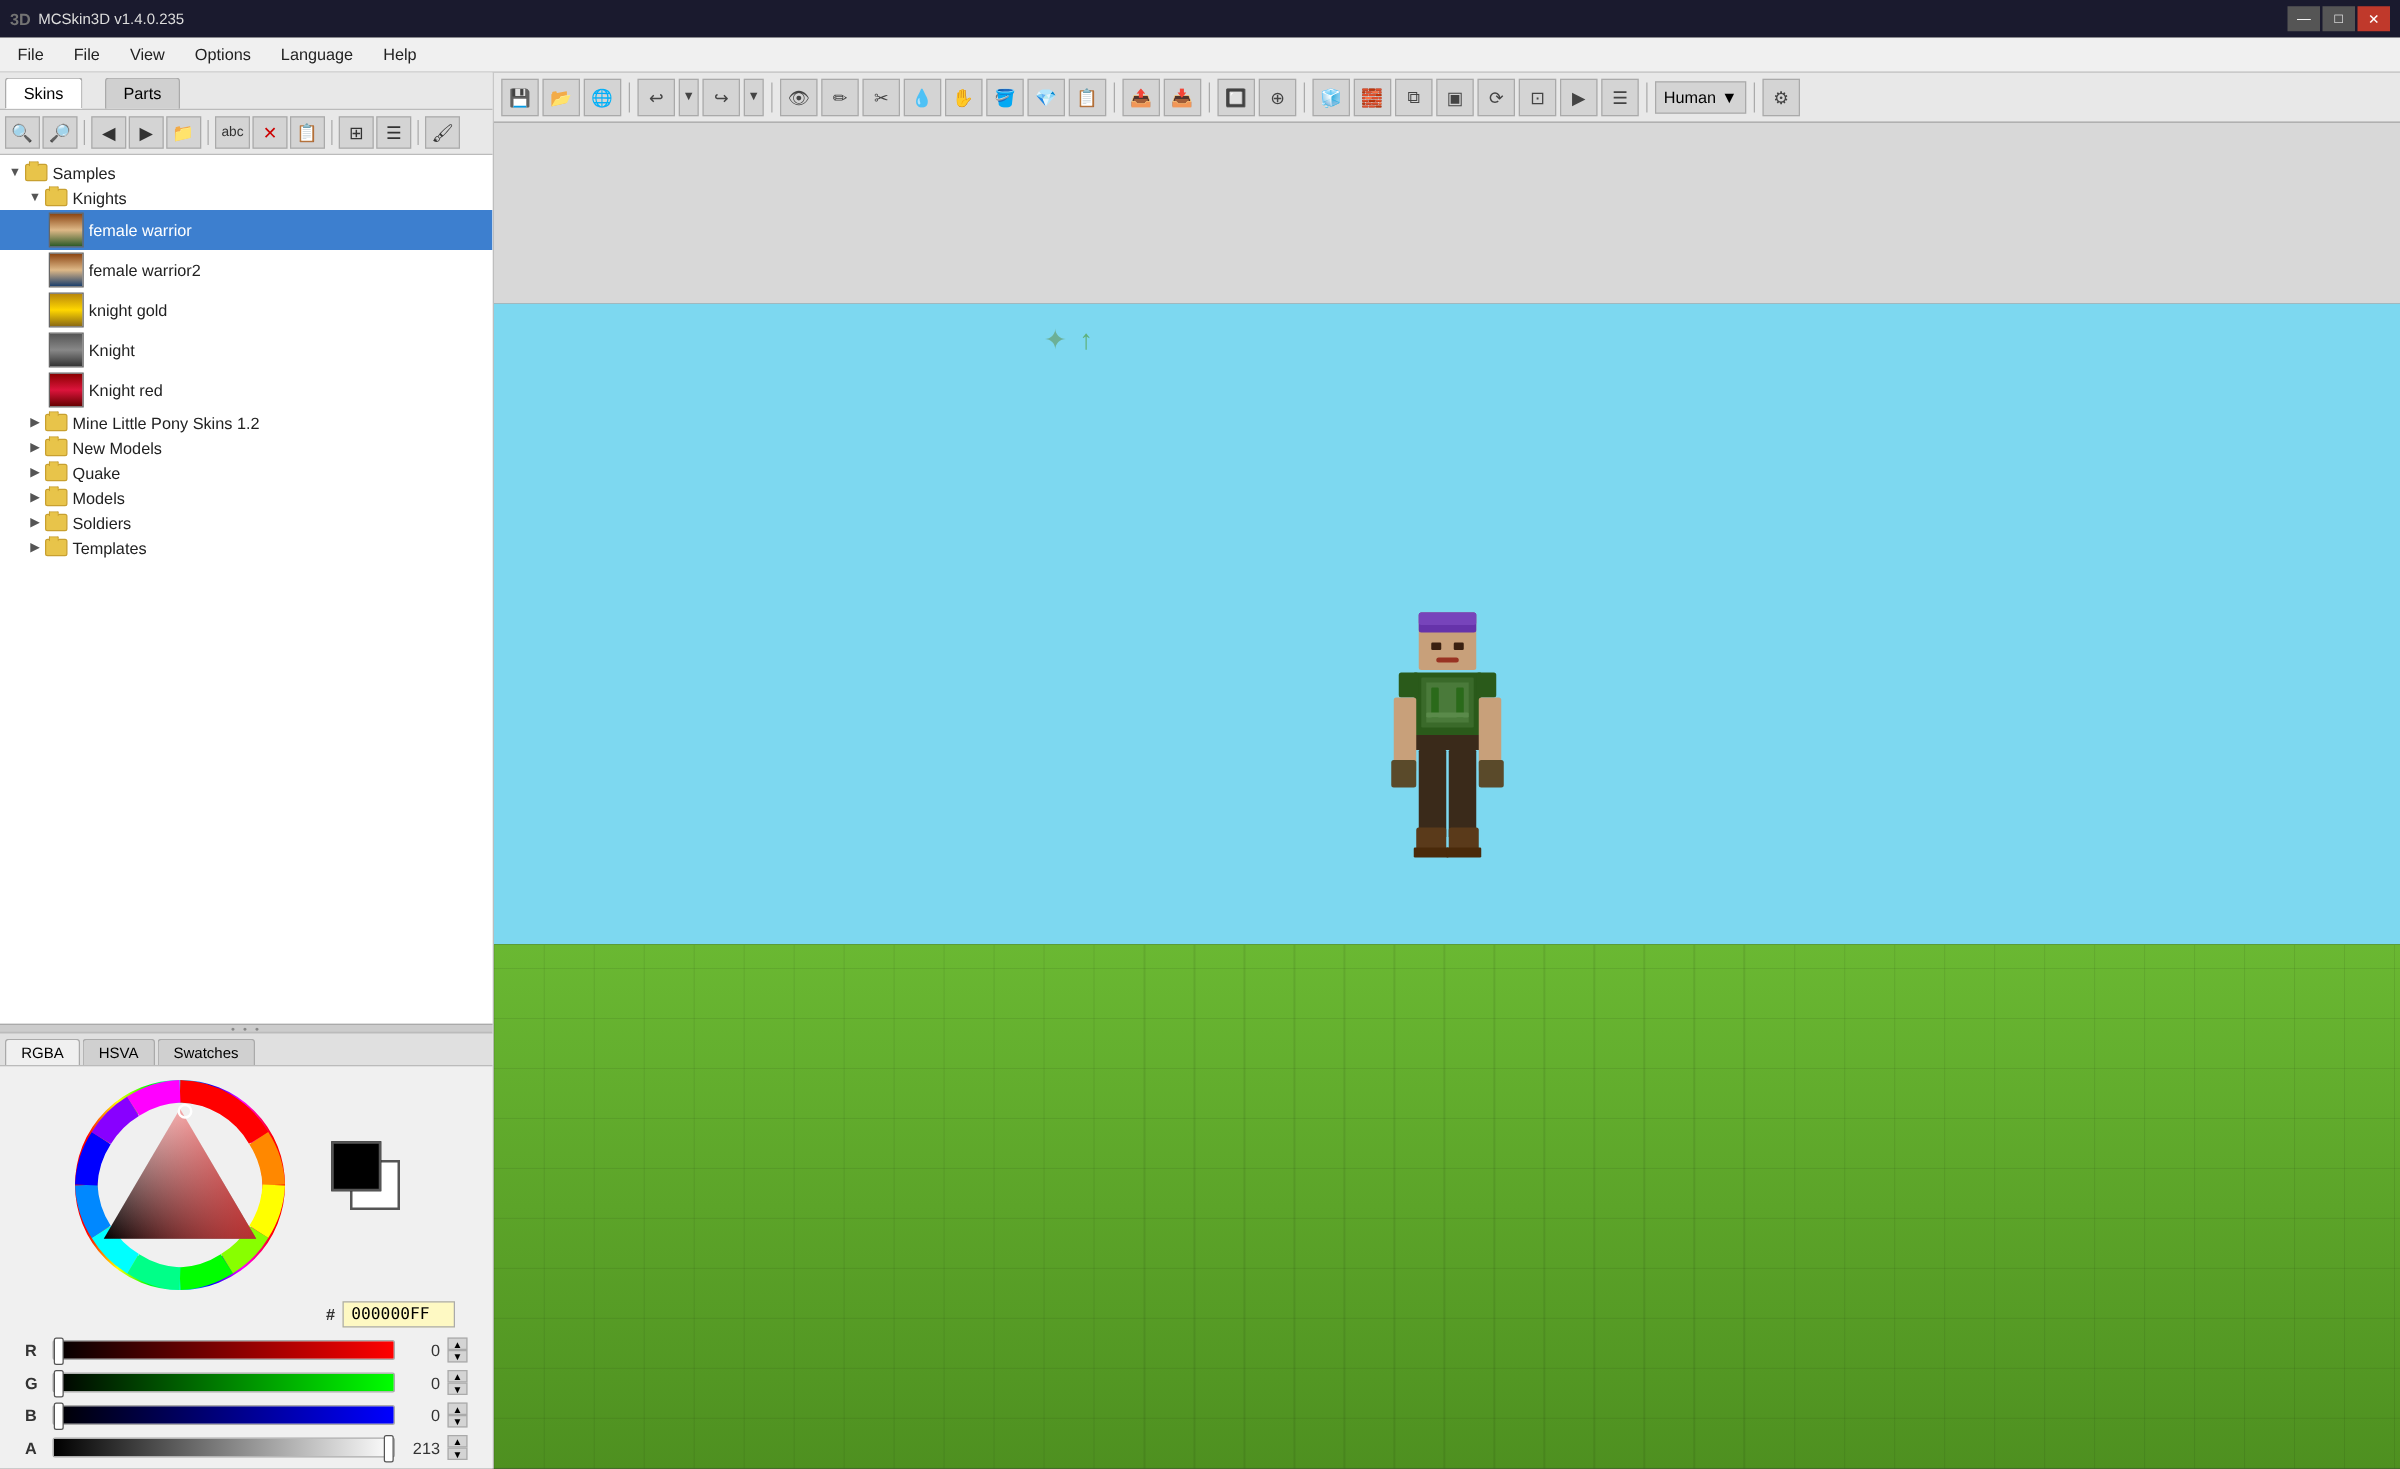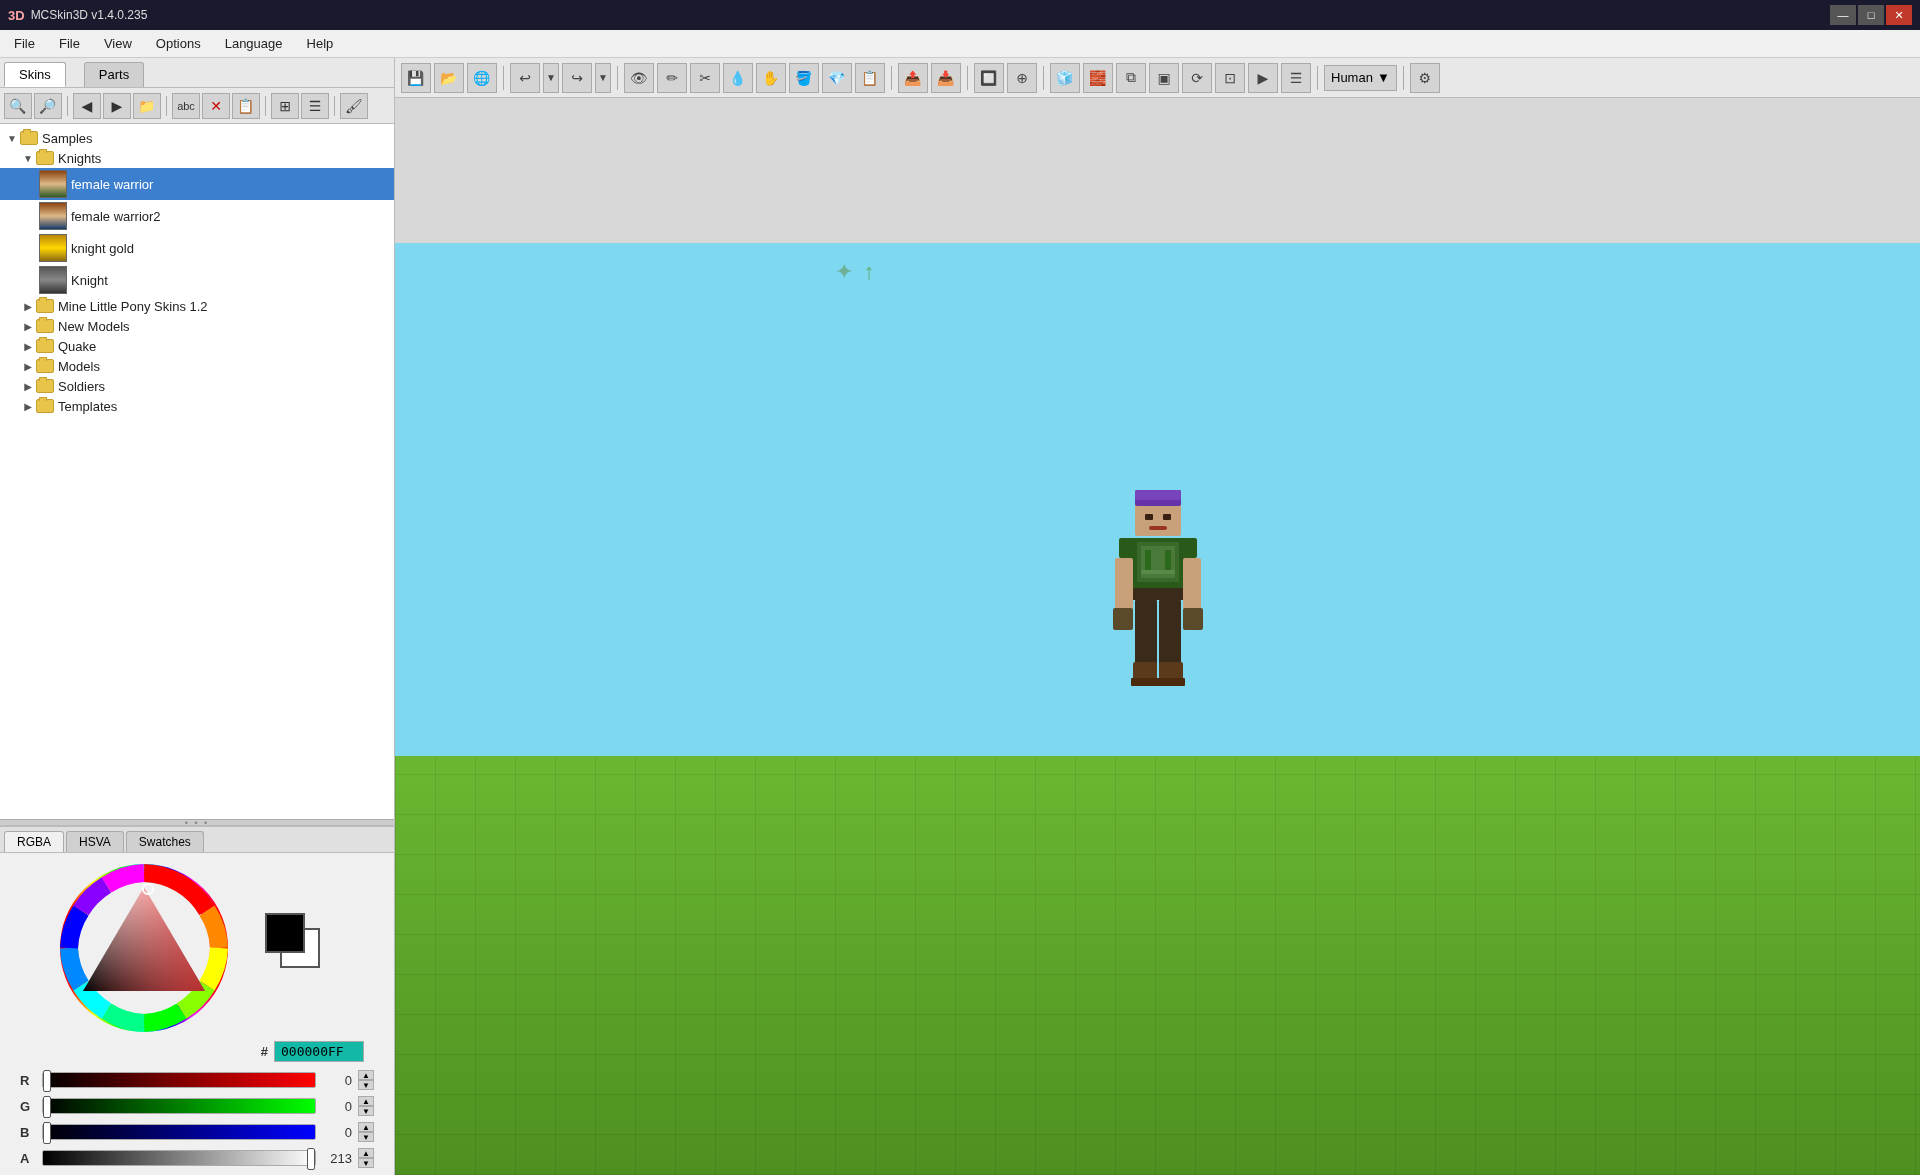--- a/index.html
+++ b/index.html
@@ -132,21 +132,21 @@
       position: absolute; top: 0; left: 0;
     }
 
     
     #hex-row {
       display: flex; align-items: center; gap: 6px; margin-bottom: 8px; width: 100%;
       justify-content: flex-end; padding-right: 20px;
     }
     #hex-label { font-size: 13px; font-weight: bold; color: #333; }
     #hex-input {
-      width: 90px; padding: 2px 6px; border: 1px solid #aaa; background: #14b8a6;
+      width: 90px; padding: 2px 6px; border: 1px solid #aaa; background: #fef9c3;
       font-size: 13px; font-family: monospace;
     }
 
     
     #sliders-area { width: 100%; padding: 0 10px; }
     .slider-row {
       display: flex; align-items: center; gap: 6px; margin-bottom: 6px;
     }
     .slider-label { width: 16px; font-size: 13px; font-weight: bold; color: #333; }
     .slider-track {
@@ -227,21 +227,21 @@
     .skin-thumb-female2 { background: linear-gradient(#8b4513, #deb887, #1a3d6b); }
     .skin-thumb-knight { background: linear-gradient(#555, #888, #333); }
     .skin-thumb-gold { background: linear-gradient(#b8860b, #ffd700, #8b6914); }
     .skin-thumb-red { background: linear-gradient(#8b0000, #dc143c, #660000); }
   </style>
 </head>
 <body>
 
 <div id="titlebar">
   <div id="titlebar-left">
-    <span style="color:#fca5a5;font-weight:bold;font-size:13px;">3D</span>
+    <span style="color:#737373;font-weight:bold;font-size:13px;">3D</span>
     <span style="font-size:12px;color:#ddd;">MCSkin3D v1.4.0.235</span>
   </div>
   <div id="titlebar-controls">
     <button class="title-btn">—</button>
     <button class="title-btn maximize">□</button>
     <button class="title-btn close">✕</button>
   </div>
 </div>
 
 <div id="menubar">
@@ -311,20 +311,25 @@
         <div class="tree-skin-thumb skin-thumb-gold"></div>
         <span>knight gold</span>
       </div>
 
       <div class="tree-item indent-2">
         <span class="tree-expand" style="width:16px;"></span>
         <div class="tree-skin-thumb skin-thumb-knight"></div>
         <span>Knight</span>
       </div>
 
+      <div class="tree-item indent-2">
+        <span class="tree-expand" style="width:16px;"></span>
+        <div class="tree-skin-thumb skin-thumb-red"></div>
+        <span>Knight red</span>
+      </div>
 
       <div class="tree-item indent-1">
         <span class="tree-expand">▶</span>
         <div class="tree-folder-icon"></div>
         <span>Mine Little Pony Skins 1.2</span>
       </div>
 
       <div class="tree-item indent-1">
         <span class="tree-expand">▶</span>
         <div class="tree-folder-icon"></div>

